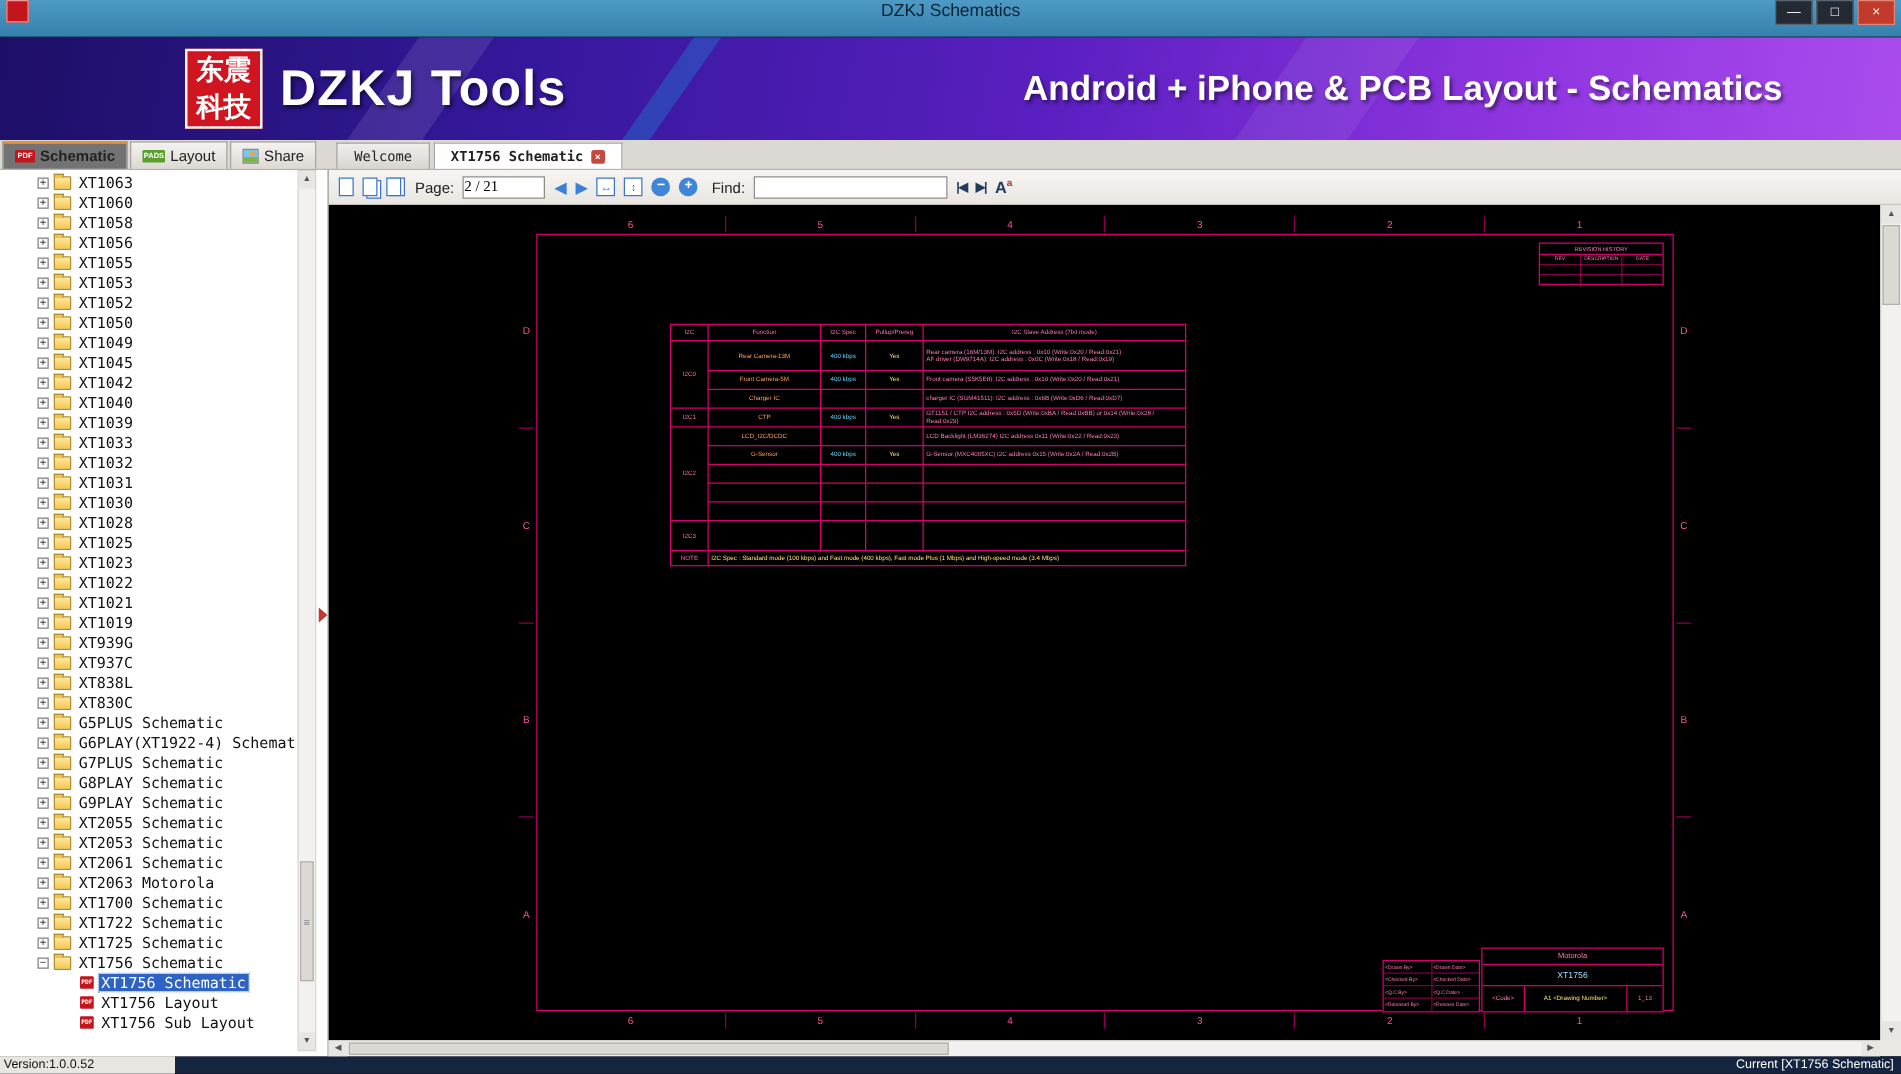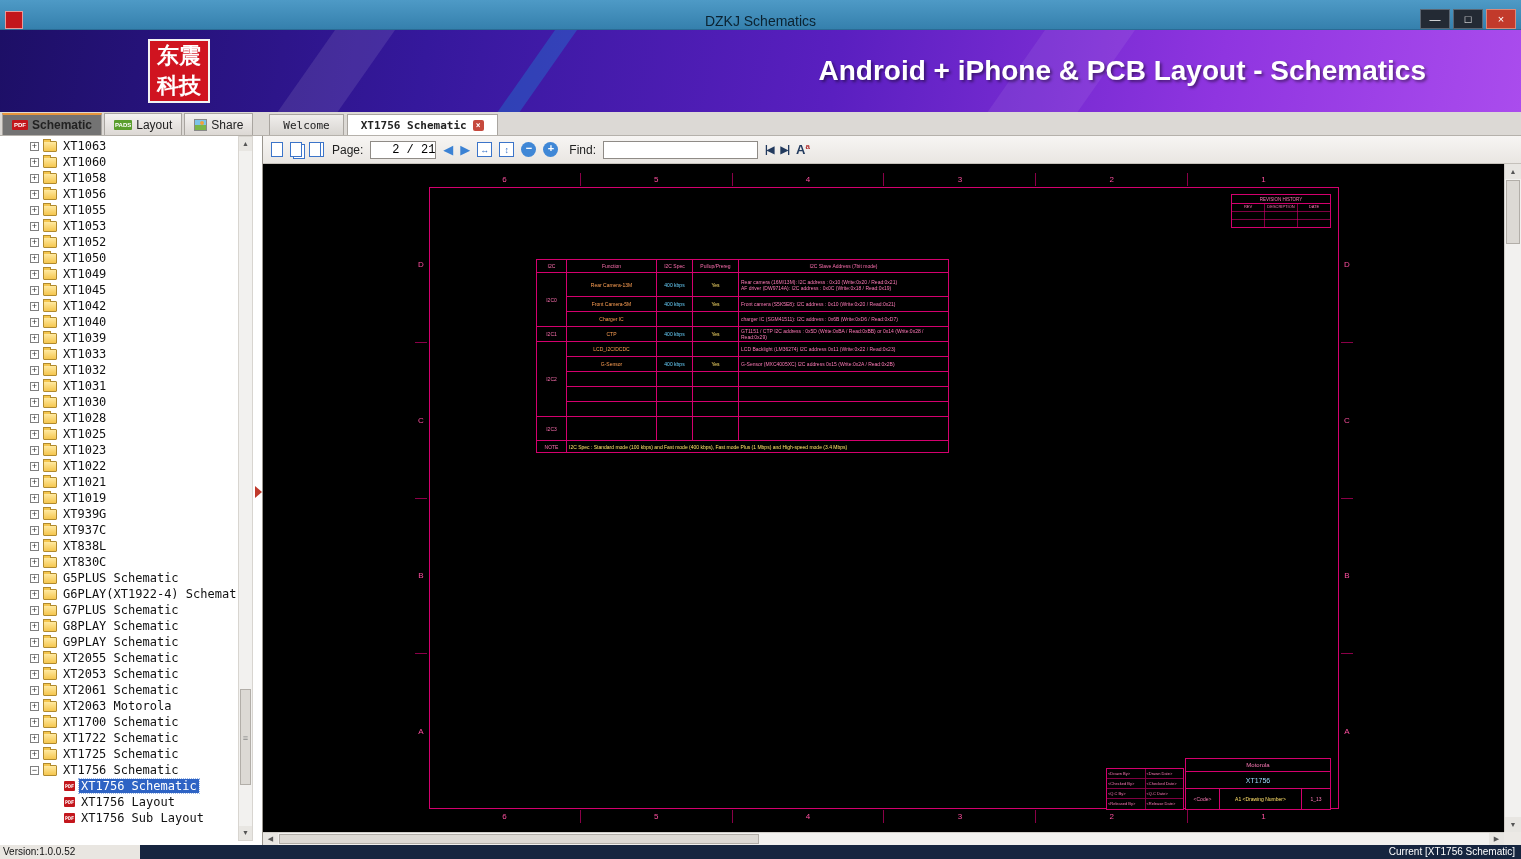--- a/index.html
+++ b/index.html
@@ -1,19 +1,19 @@
 <!DOCTYPE html>
 <html><head>
 <meta charset="utf-8">
 <style>
   *{margin:0;padding:0;box-sizing:border-box}
   html,body{width:1521px;height:859px;overflow:hidden;background:#000;font-family:"Liberation Sans",sans-serif}
 
   
-  .titlebar{height:30px;background:linear-gradient(#4e9ac6,#3580ad);display:flex;align-items:flex-end;position:relative;border-bottom:1px solid #2a6a94}
+  .titlebar{height:30px;background:linear-gradient(#4e9ac6,#3580ad);display:flex;align-items:flex-start;position:relative;border-bottom:1px solid #2a6a94}
   .appicon{width:18px;height:18px;margin-left:5px;background:#c3161c;border:1px solid #e89a9a;color:#fff;font-size:6px;line-height:8px;text-align:center;overflow:hidden;z-index:2}
   .titlebar .wtitle{position:absolute;left:0;right:0;text-align:center;font-size:14px;color:#0b2230}
   .winbtns{margin-left:auto;display:flex;gap:3px;margin-right:5px;z-index:2}
   .wbtn{width:30px;height:20px;display:flex;align-items:center;justify-content:center;font-size:11px;color:#fff;background:#232a34;border:1px solid #5a6572;cursor:pointer}
   .wbtn.close{background:#c23a2b;border-color:#d87}
 
   
   .banner{height:82px;background:linear-gradient(100deg,#1d0f66 0%,#35189c 28%,#5a1fc0 55%,#8f35e0 80%,#aa4ced 100%);position:relative;overflow:hidden;display:flex;align-items:center}
   .streak{position:absolute;top:-25px;height:150px;background:rgba(255,255,255,.10);transform:skewX(-35deg)}
   .streak.s1{left:300px;width:60px}
@@ -54,21 +54,21 @@
   .sb-thumb{position:absolute;left:1px;right:1px;top:552px;height:96px;background:#dcd9d4;border:1px solid #b2aea8;cursor:grab;color:#8a8a8a;font-size:9px;text-align:center;line-height:96px}
   .splitarrow{position:absolute;right:0;top:350px;width:0;height:0;border-left:7px solid #c0392b;border-top:6px solid transparent;border-bottom:6px solid transparent;cursor:pointer}
 
   
   .right{flex:1;display:flex;flex-direction:column;min-width:0}
   .toolbar{height:28px;background:linear-gradient(#f7f5f3,#e9e6e2);border-bottom:1px solid #c5c1bb;display:flex;align-items:center;gap:7px;padding:0 8px;flex:none}
   .pagedoc{width:12px;height:15px;border:1px solid #3b74c9;background:#fff;cursor:pointer;position:relative}
   .pagedoc.d2{box-shadow:3px 2px 0 -1px #fff,3px 2px 0 0 #3b74c9}
   .pagedoc.d3{box-shadow:3px 0 0 -1px #fff,3px 0 0 0 #3b74c9}
   .lbl{font-size:12px;color:#222;margin-left:4px}
-  .pageinput{width:66px;height:18px;border:1px solid #8f8b86;background:#fff;font-size:12px;text-align:right;font-family:Liberation Mono, monospace}
+  .pageinput{width:66px;height:18px;border:1px solid #8f8b86;background:#fff;font-size:12px;text-align:left;font-family:Liberation Serif, serif}
   .navtri{color:#3b82d4;font-size:13px;cursor:pointer;line-height:1}
   .fitbox{width:15px;height:15px;border:1px solid #3b74c9;background:#fff;color:#3b74c9;font-size:9px;display:flex;align-items:center;justify-content:center;cursor:pointer}
   .zoombtn{width:15px;height:15px;border-radius:50%;background:#3f87d6;color:#fff;font-size:11px;line-height:13px;text-align:center;cursor:pointer;font-weight:bold}
   .findinput{width:155px;height:18px;border:1px solid #8f8b86;background:#fff;font-size:12px;padding:0 3px}
   .findnav{color:#223a5e;font-size:10px;cursor:pointer;font-weight:bold;letter-spacing:-1px}
   .fontico{font-size:13px;font-weight:bold;color:#223a5e;cursor:pointer}
   .fontico .sm{font-size:8px;color:#b03030;vertical-align:super}
 
   .viewerwrap{flex:1;display:flex;min-height:0}
   .viewer{flex:1;position:relative;background:#000;overflow:hidden}
@@ -147,20 +147,21 @@
 </div>
 
 <div class="banner">
   <div class="streak s1"></div>
   <div class="streak s2"></div>
   <div class="streak s3"></div>
   <div class="logobox">
     <div>东震</div>
     <div>科技</div>
   </div>
+  <div class="appname">DZKJ Tools</div>
   <div class="tagline">Android + iPhone &amp; PCB Layout - Schematics</div>
 </div>
 
 <div class="tabrow">
   <div class="apptab active">
     <span class="pdfbadge">PDF</span>
     <span>Schematic</span>
   </div>
   <div class="apptab">
     <span class="padsbadge">PADS</span>

